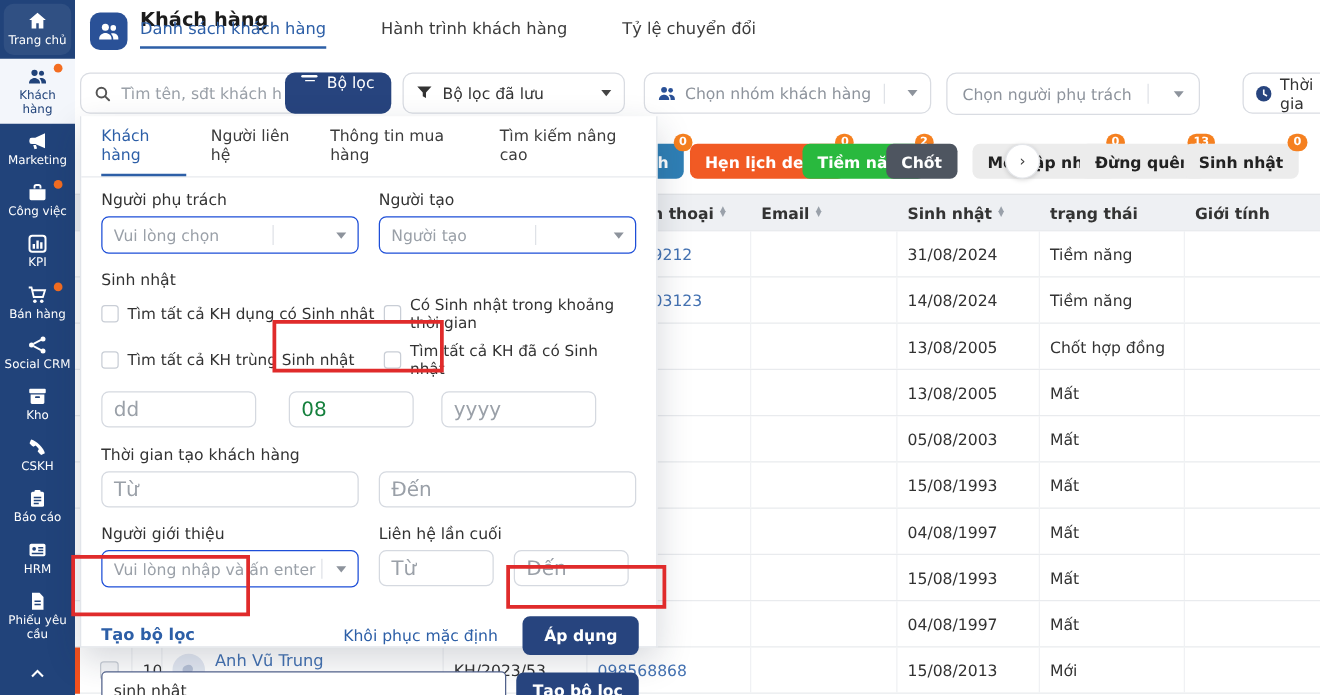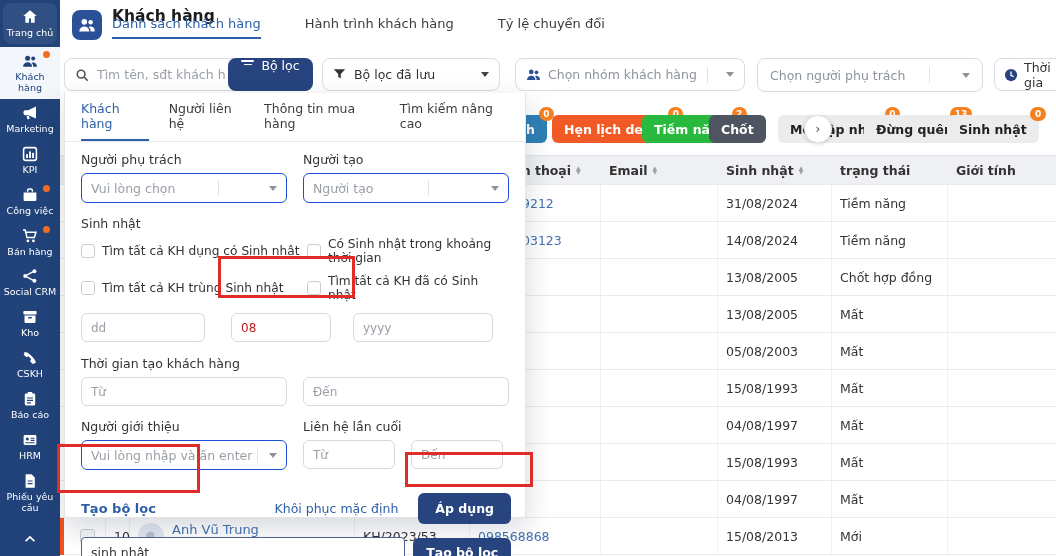--- a/index.html
+++ b/index.html
@@ -39,21 +39,21 @@
     background:#fff; display:flex; align-items:center; font-size:12.5px; color:#8d939c; cursor:pointer; }
   #tb-search { left:4px; width:249px; padding-left:10px; color:#333; }
   #tb-search input { border:none; outline:none; font:inherit; font-size:12.5px; width:128px;
     margin-left:8px; color:#333; }
   #tb-search input::placeholder { color:#9aa0a8; }
   #tb-filter-btn { position:absolute; right:-1px; top:-1px; height:33px; width:85px;
     background:#27447e; border-radius:8px; color:#fff; display:flex; align-items:flex-start;
     justify-content:center; gap:7px; font-size:12.5px; cursor:pointer; }
   #tb-saved { left:262px; width:178px; padding:0 10px; color:#333; gap:8px; }
   #tb-group { left:455px; width:230px; padding:0 10px; gap:7px; }
-  #tb-owner { left:697px; width:226px; padding:16px 12px; }
+  #tb-owner { left:697px; width:203px; padding:16px 12px; }
   #tb-time { left:934px; width:80px; padding:0 9px; gap:6px; color:#333; border-radius:8px; }
   .tb-caret { margin-left:auto; width:0; height:0; border-left:4.5px solid transparent;
     border-right:4.5px solid transparent; border-top:5px solid #8d939c; }
   .tb-divider { margin-left:auto; width:1px; height:16px; background:#dfe2e7; margin-right:8px; }
   .icon-search svg { width:14px; height:14px; stroke:#555; }
   .icon-funnel svg { width:13px; height:13px; fill:#333; }
   .icon-users-sm svg { width:15px; height:15px; fill:#2a5197; }
   .icon-clock svg { width:14px; height:14px; fill:#27447e; }
   .flt-lines span { display:block; height:1.6px; background:#fff; margin:2.1px auto; border-radius:2px; }
 
@@ -101,22 +101,22 @@
   #p-tabs { display:flex; gap:20px; padding:8px 16px 0; border-bottom:1px solid #e8eaee; }
   .p-tab { font-size:12.5px; color:#3c3c3c; padding-bottom:8px; cursor:pointer; }
   .p-tab.active { color:#2d5fa7; border-bottom:2.5px solid #2d5fa7; }
   #p-body { padding:10px 16px 0; flex:1; }
   .f-label { font-size:12.5px; color:#333; margin-bottom:6px; }
   .f-row2 { display:flex; justify-content:space-between; }
   .f-col { width:206px; }
   .sel { height:30px; border:1px solid #1d4ed8; border-radius:6px; display:flex; align-items:center;
     padding:0 9px; font-size:12.5px; color:#9aa0a8; background:#fff; cursor:pointer; }
   .sel .tb-divider { margin-right:7px; }
-  .inp { height:29px; border:1px solid #d5d9e0; border-radius:6px; padding:0 9px; font-size:12px;
-    color:#b91c1c; outline:none; font-family:inherit; background:#fff; }
+  .inp { height:29px; border:1px solid #d5d9e0; border-radius:6px; padding:0 9px; font-size:16px;
+    color:#15803d; outline:none; font-family:inherit; background:#fff; }
   .inp::placeholder { color:#9aa0a8; }
   .cb-grid { display:grid; grid-template-columns:226px auto; row-gap:9px; margin-top:2px; }
   .cb-item { display:flex; align-items:center; gap:7px; font-size:12.2px; color:#333; }
   .cb-item .cb { width:14px; height:14px; background:#fff; }
   #p-divider { height:1px; background:#ececf0; margin-top:12px; }
   #p-footer { padding:11px 14px 0 16px; }
   .pf-row1 { display:flex; align-items:center; }
   #pf-title { font-size:13px; font-weight:bold; color:#2d5fa7; }
   #pf-restore { margin-left:auto; font-size:12.5px; color:#2d5fa7; cursor:pointer; }
   #pf-apply { margin-left:20px; background:#27447e; color:#fff; font-size:12.5px; font-weight:600;
@@ -157,39 +157,39 @@
   <div class="sb-item">
     <span class="sb-icon">
         <svg viewBox="0 0 16 16">
           <path d="M14 1.6v12L6.2 10.2H3.4A1.9 1.9 0 011.5 8.3V7.1a1.9 1.9 0 011.9-1.9h2.8z"></path>
           <path d="M4.6 11l1 3.4 2.1-.6-.9-2.8z"></path>
         </svg>
       </span>
     <span class="sb-label">Marketing</span>
   </div>
   <div class="sb-item">
+    <span class="sb-dot"></span>
+    <span class="sb-icon">
+        <svg viewBox="0 0 16 16">
+          <path d="M5.6 4.8V3.4A1.4 1.4 0 017 2h2a1.4 1.4 0 011.4 1.4v1.4" fill="none" stroke="currentColor" stroke-width="1.5"></path>
+          <path d="M1.6 5.4h12.8v7.4a1.3 1.3 0 01-1.3 1.3H2.9a1.3 1.3 0 01-1.3-1.3z"></path>
+        </svg>
+      </span>
+    <span class="sb-label">Công việc</span>
+  </div>
+  <div class="sb-item">
     <span class="sb-icon">
         <svg viewBox="0 0 16 16">
           <rect x="1.6" y="1.6" width="12.8" height="12.8" rx="2.2" fill="none" stroke="currentColor" stroke-width="1.6"></rect>
           <rect x="4.1" y="8.2" width="1.9" height="3.8"></rect>
           <rect x="7.1" y="5.4" width="1.9" height="6.6"></rect>
           <rect x="10.1" y="6.8" width="1.9" height="5.2"></rect>
         </svg>
       </span>
     <span class="sb-label">KPI</span>
-  </div>
-  <div class="sb-item">
-    <span class="sb-dot"></span>
-    <span class="sb-icon">
-        <svg viewBox="0 0 16 16">
-          <path d="M5.6 4.8V3.4A1.4 1.4 0 017 2h2a1.4 1.4 0 011.4 1.4v1.4" fill="none" stroke="currentColor" stroke-width="1.5"></path>
-          <path d="M1.6 5.4h12.8v7.4a1.3 1.3 0 01-1.3 1.3H2.9a1.3 1.3 0 01-1.3-1.3z"></path>
-        </svg>
-      </span>
-    <span class="sb-label">Công việc</span>
   </div>
   <div class="sb-item">
     <span class="sb-dot"></span>
     <span class="sb-icon">
         <svg viewBox="0 0 16 16">
           <path d="M1 2h2.2l1.8 7.6h7.3L14 4.2H4" fill="none" stroke="currentColor" stroke-width="1.5"></path>
           <circle cx="5.9" cy="12.9" r="1.4"></circle>
           <circle cx="11.4" cy="12.9" r="1.4"></circle>
         </svg>
       </span>
@@ -581,21 +581,21 @@
             <span>Tìm tất cả KH trùng Sinh nhật</span>
           </label>
         <label class="cb-item">
             <span class="cb"></span>
             <span>Tìm tất cả KH đã có Sinh nhật</span>
           </label>
       </div>
       <div style="display:flex; margin-top:11px">
         <input class="inp" style="width: 124px;" placeholder="dd">
         <input class="inp" style="width: 100px; margin-left: 26px;" value="08">
-        <input class="inp" style="width: 140px; margin-left: 22px;" placeholder="yyyy">
+        <input class="inp" style="width: 124px; margin-left: 22px;" placeholder="yyyy">
       </div>
 
       <div class="f-label" style="margin-top:14px">Thời gian tạo khách hàng</div>
       <div class="f-row2">
         <input class="inp" style="width: 206px;" placeholder="Từ">
         <input class="inp" style="width: 206px;" placeholder="Đến">
       </div>
 
       <div class="f-row2" style="margin-top:13px">
         <div class="f-col">

